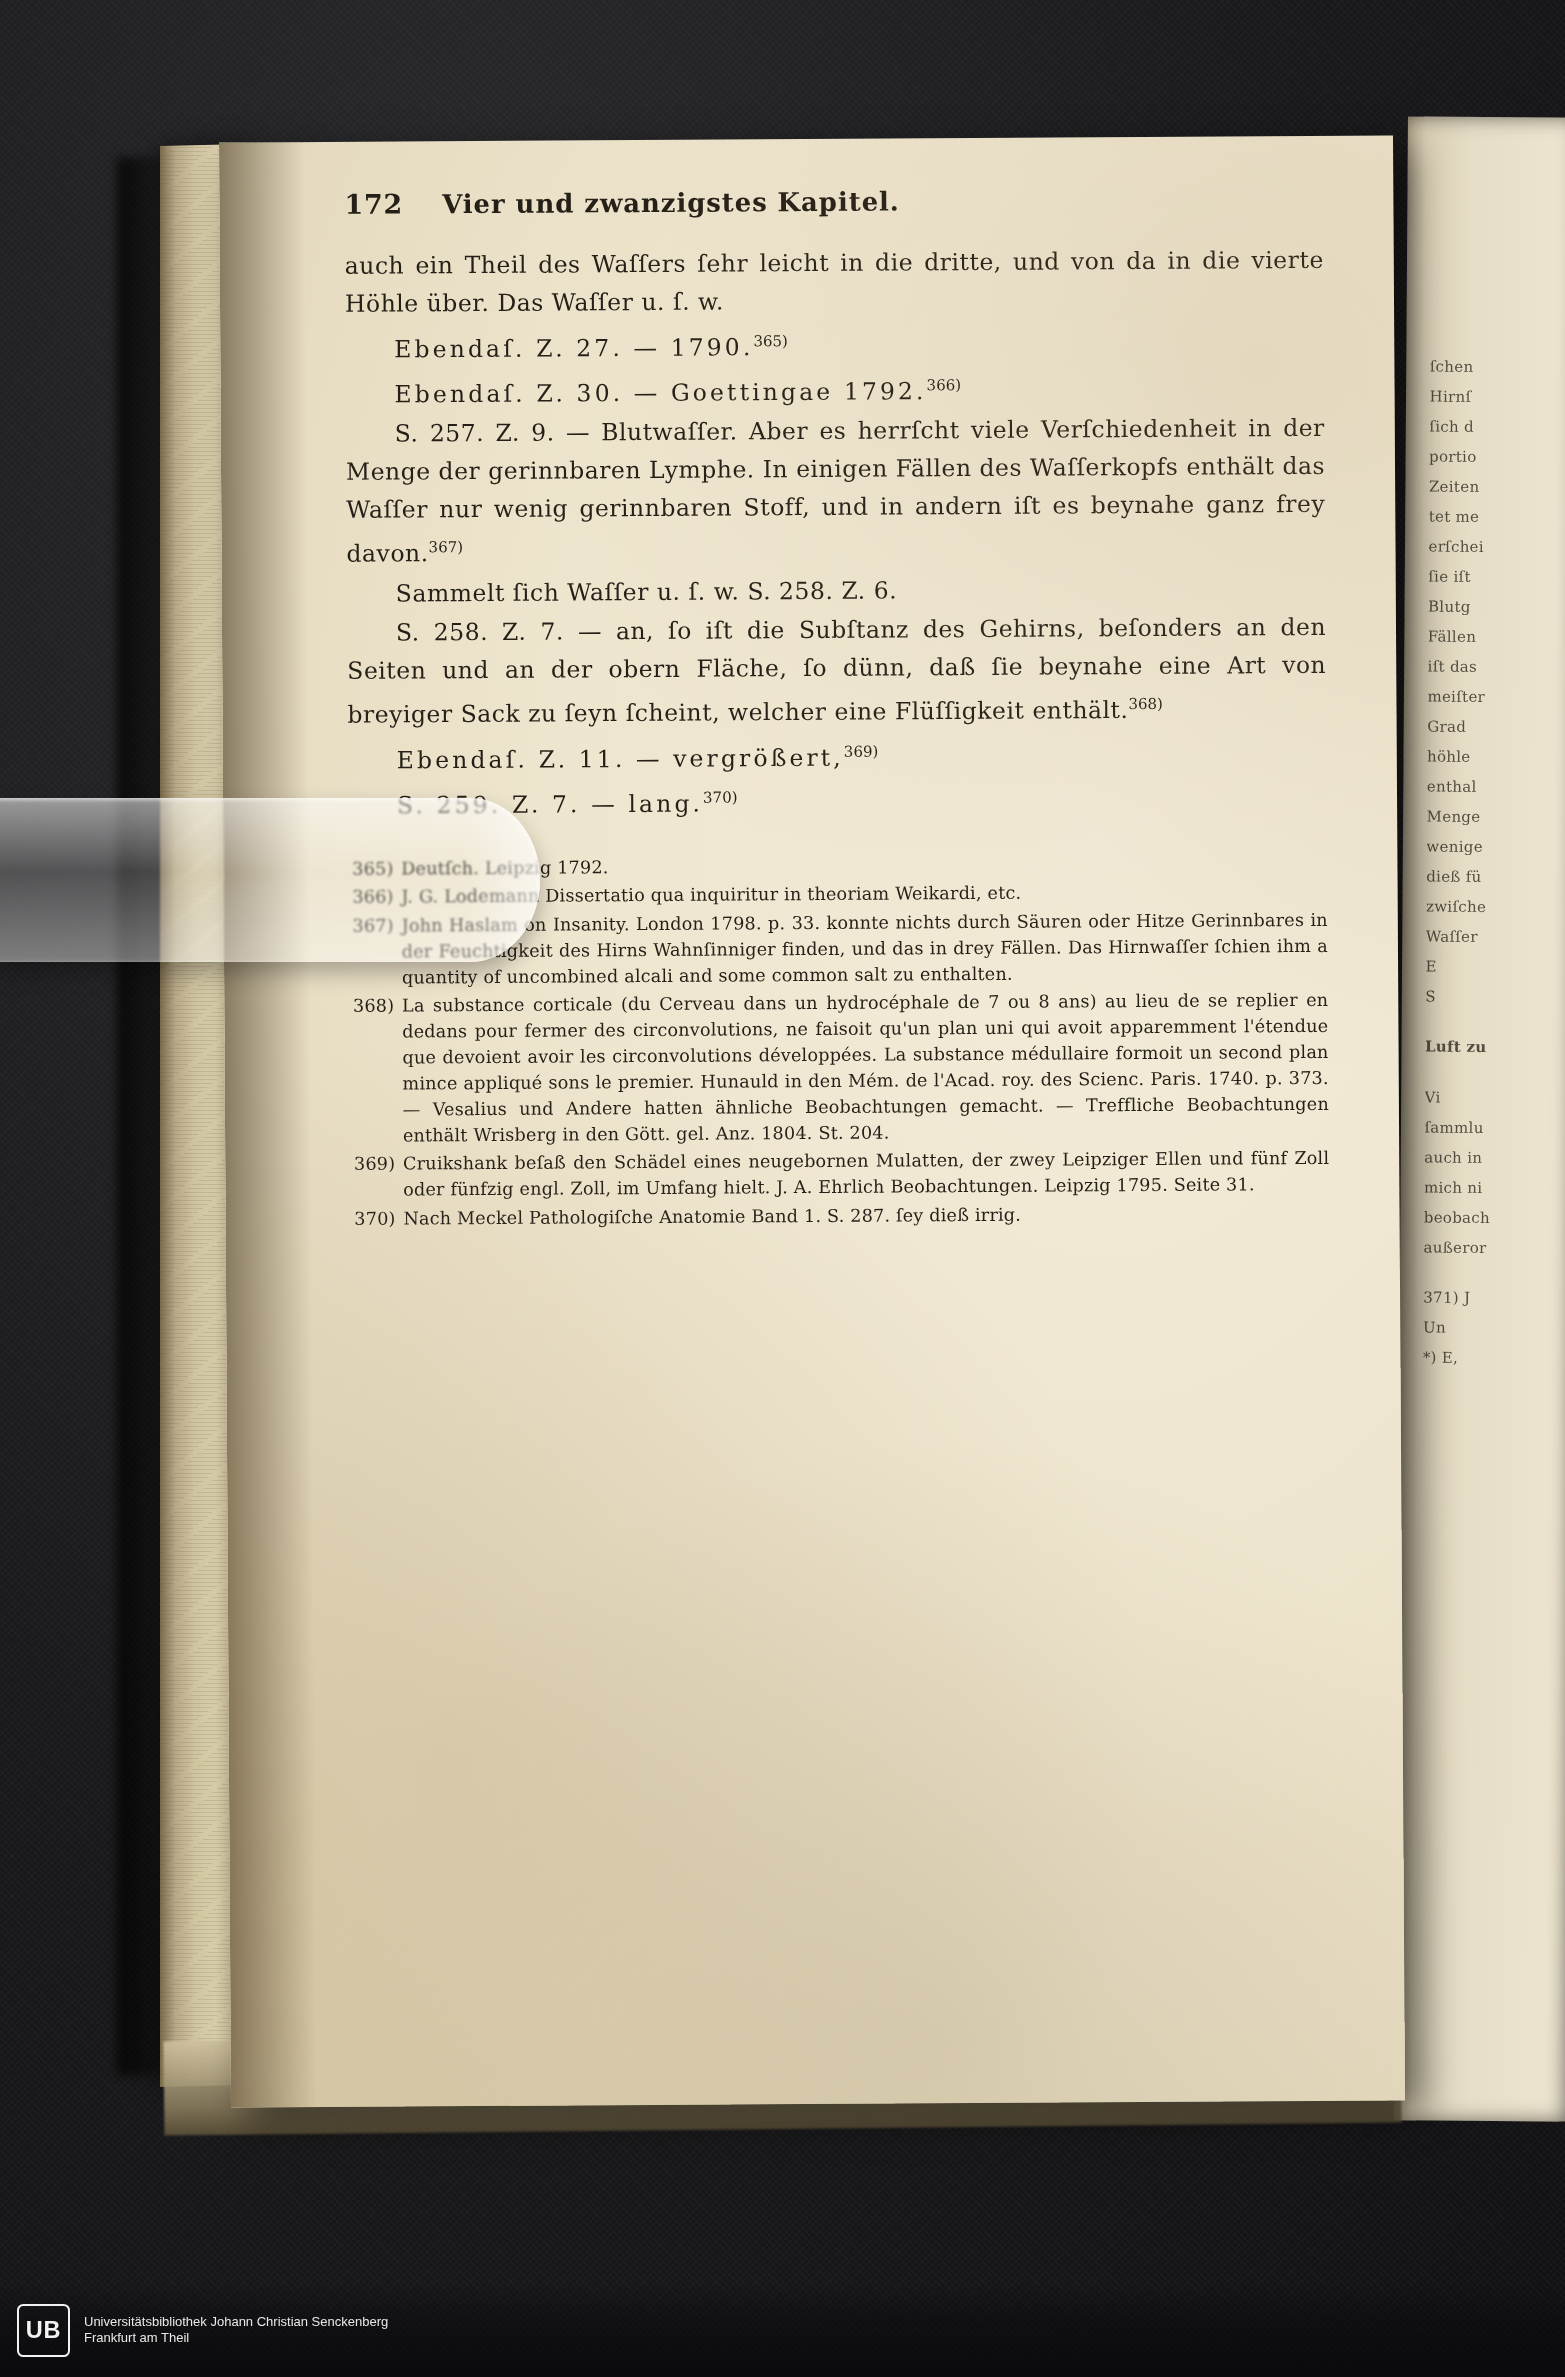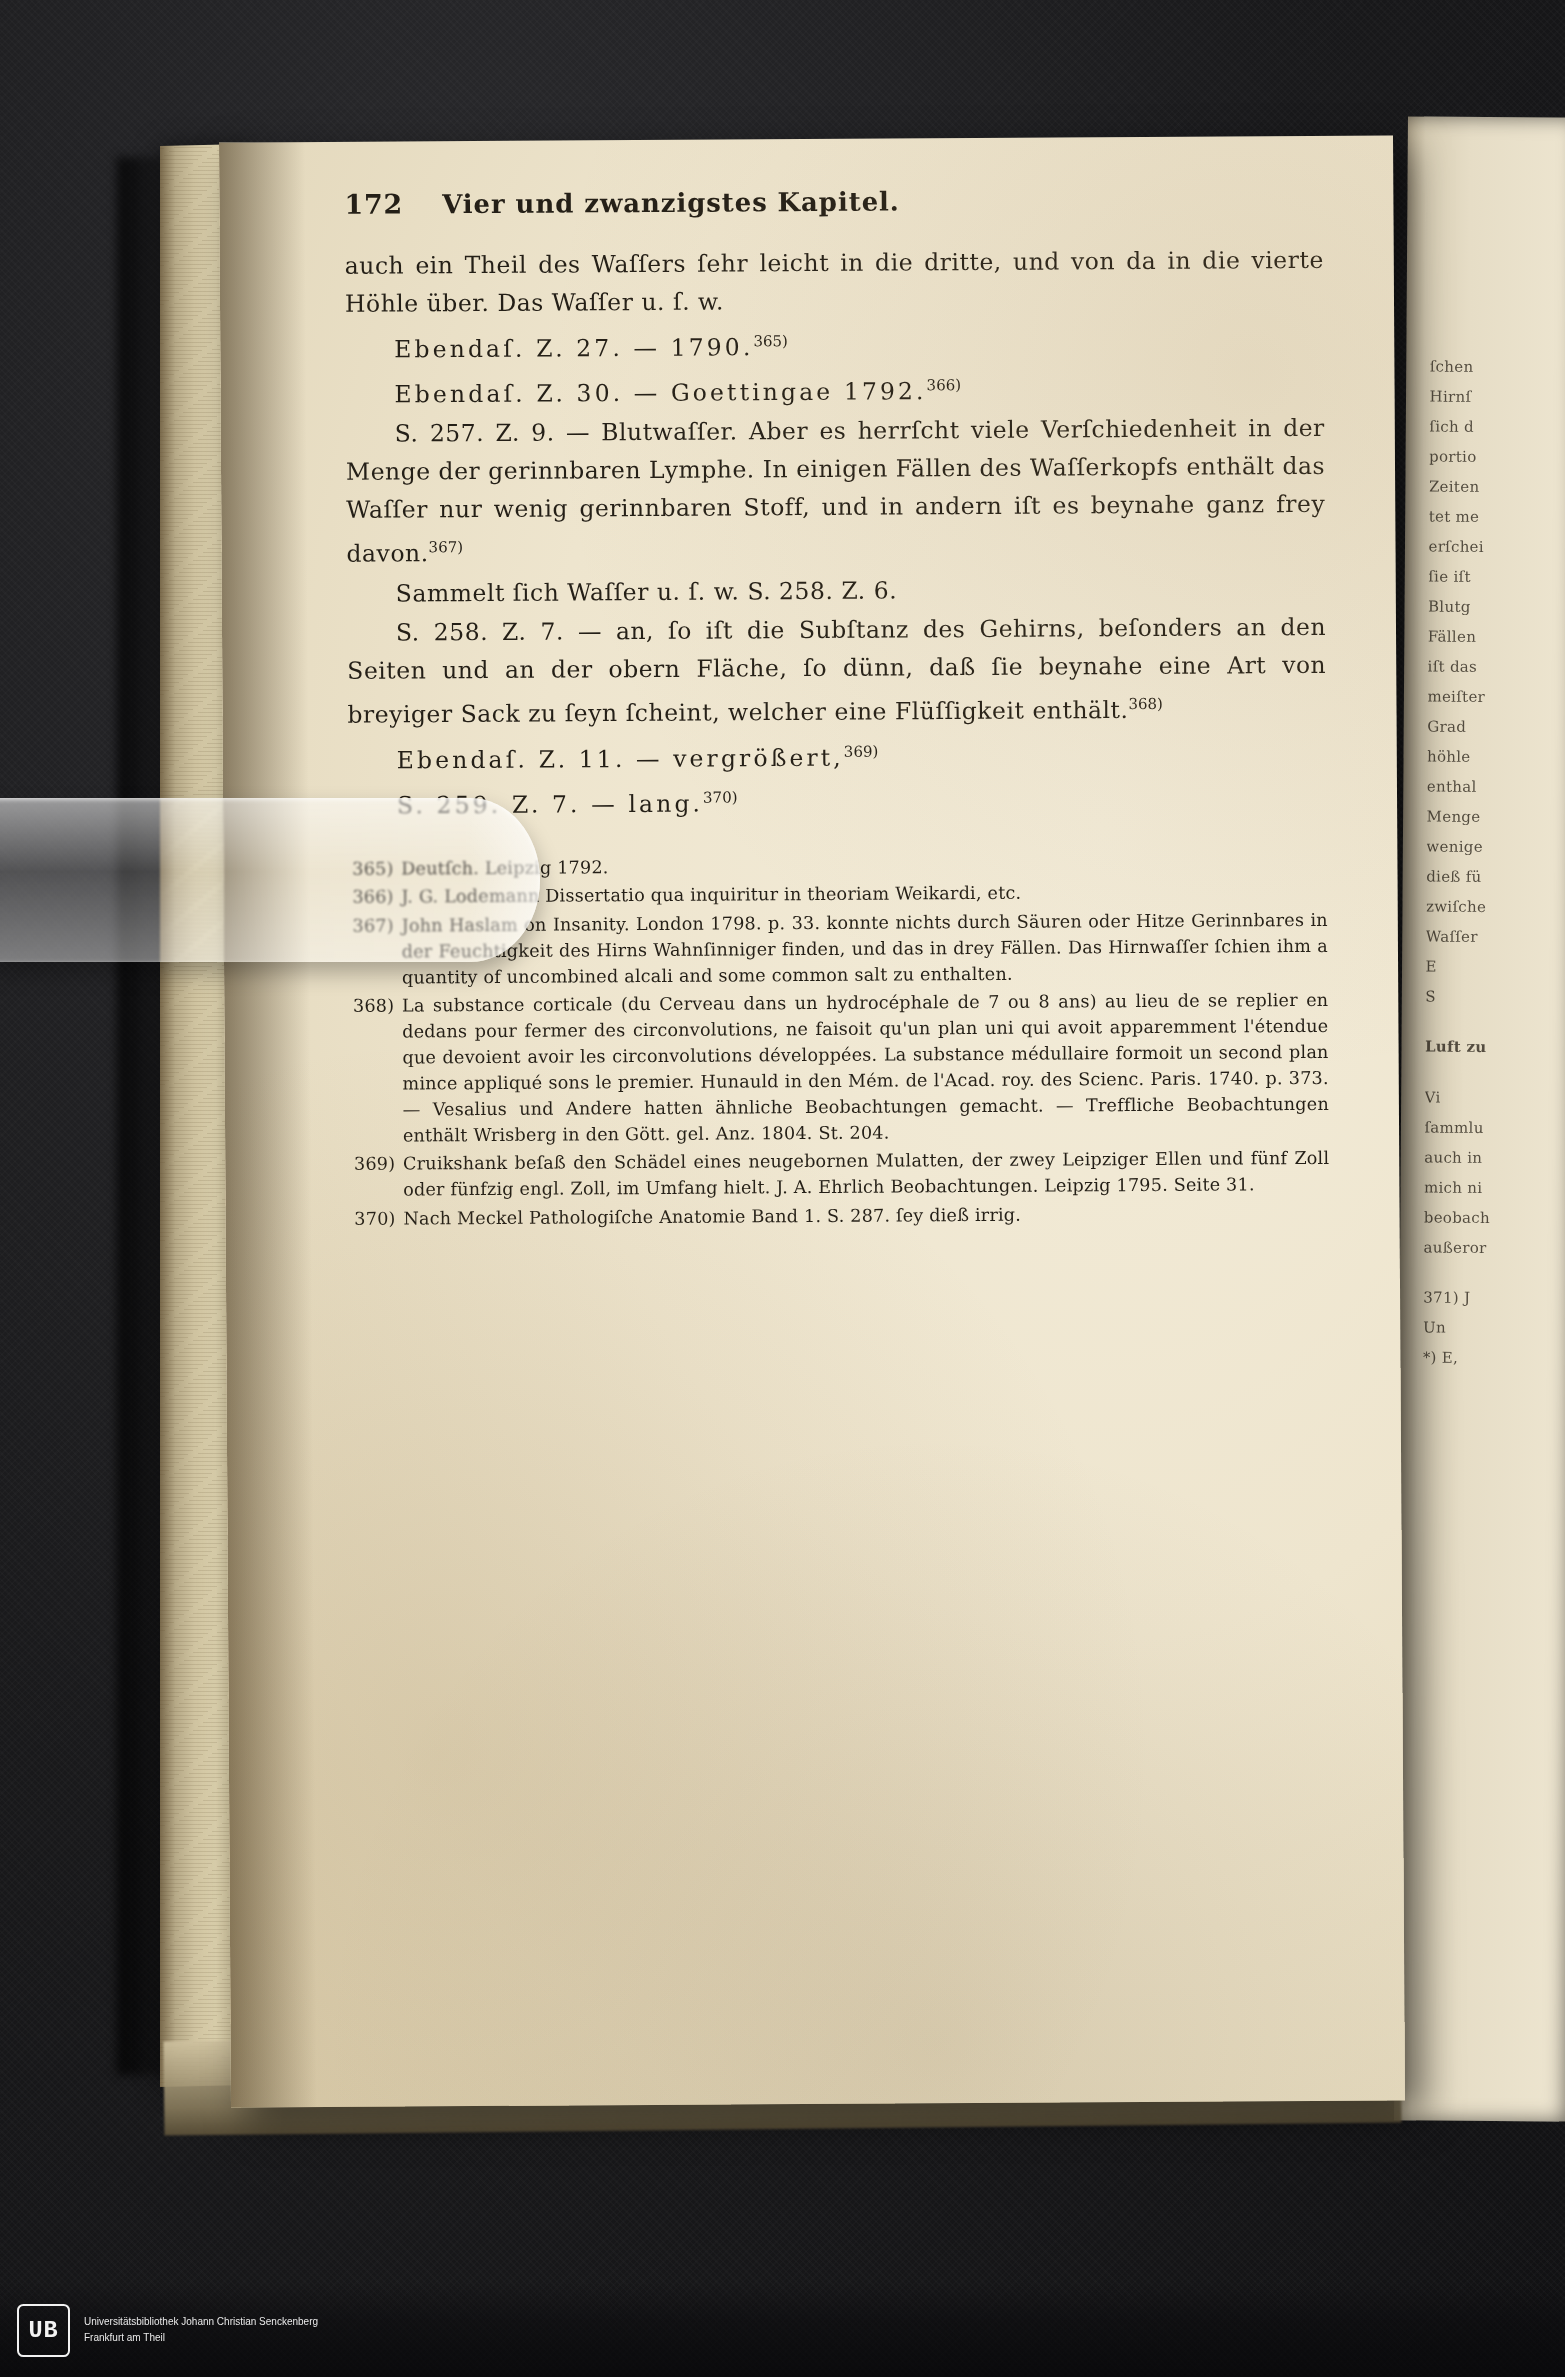--- a/index.html
+++ b/index.html
@@ -123,26 +123,26 @@
   
   #watermark{
     position:absolute;left:0;bottom:0;width:100%;height:94px;
     display:flex;align-items:center;gap:14px;padding-left:17px;
     background:linear-gradient(180deg, rgba(10,10,12,0) 0%, rgba(10,10,12,.55) 40%, rgba(8,8,10,.85) 100%);
     box-sizing:border-box;
   }
   #ub-logo{
     width:49px;height:49px;border:2.3px solid #f2f2f2;border-radius:6.3px;
     display:flex;align-items:center;justify-content:center;
-    color:#f2f2f2;font-family:Liberation Mono, monospace;
+    color:#f2f2f2;font-family:Liberation Sans, sans-serif;
     font-weight:bold;font-size:23.5px;letter-spacing:0.8px;
   }
   #wm-text{
     color:#e9e9e9;font-family:"Liberation Sans", sans-serif;
-    font-size:10px;line-height:15.7px;
+    font-size:13px;line-height:15.7px;
   }
   
   #spine{
     position:absolute;left:117px;top:157px;width:55px;height:1918px;
     background:linear-gradient(90deg, rgba(0,0,0,.75), rgba(0,0,0,.1));
     filter:blur(4.7px);
   }
   #bottom-edge{
     position:absolute;left:164px;top:2035px;width:1237px;height:94px;
     background:linear-gradient(180deg,#cfc2a0,#8a7d5e 70%,#5d5239);

